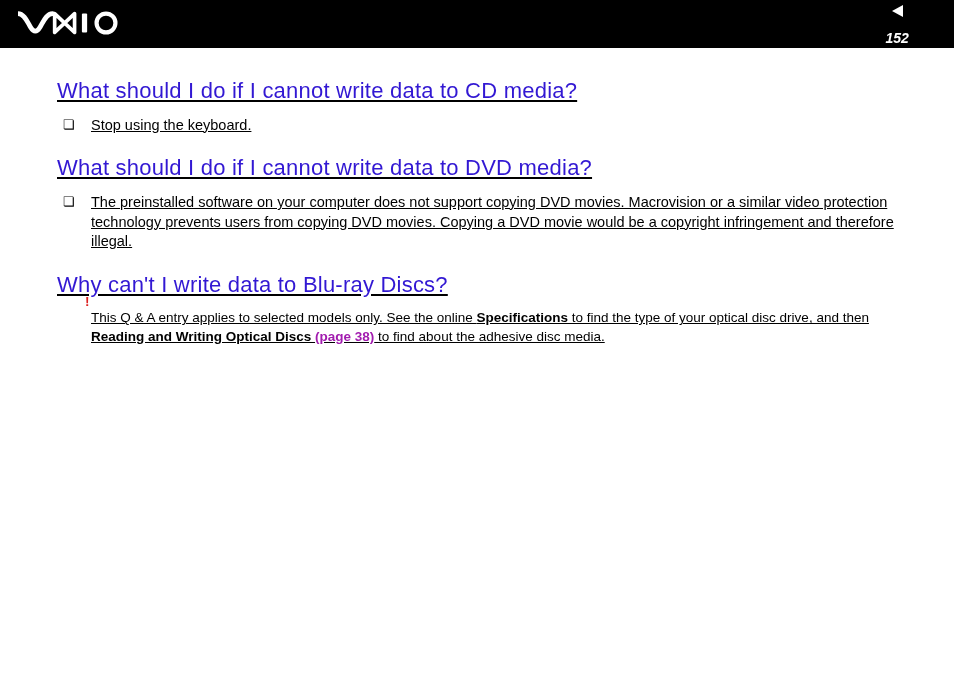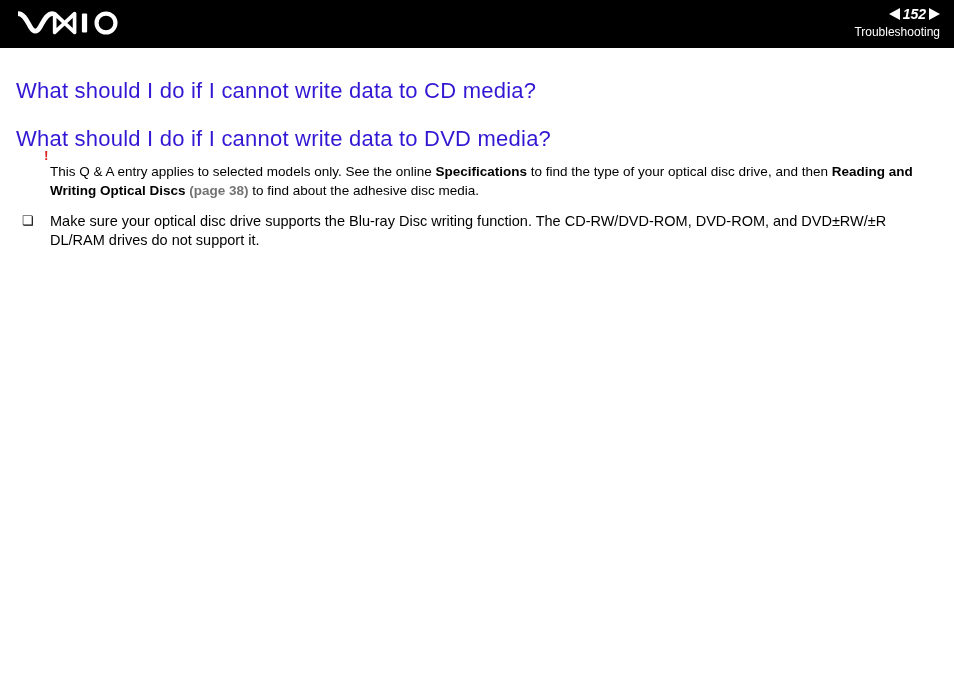--- a/index.html
+++ b/index.html
@@ -31,21 +31,22 @@
     right: 14px;
     top: 5px;
     text-align: right;
     font-size: 12px;
     line-height: 1.3;
   }
   .page-num-row {
     display: flex;
     align-items: center;
     justify-content: flex-end;
-    gap: 1px;
+    gap: 12px;
+    flex-direction: column;
   }
   .tri-left, .tri-right {
     width: 0; height: 0;
   }
   .tri-left {
     border-top: 6px solid transparent;
     border-bottom: 6px solid transparent;
     border-right: 11px solid #fff;
   }
   .tri-right {
@@ -58,21 +59,22 @@
     font-weight: bold;
     font-size: 14px;
     padding: 0 2px;
   }
   .section-name {
     font-weight: normal;
     font-size: 12px;
     margin-top: 2px;
   }
   .content {
-    padding: 28px 36px 20px 16px;
+    padding: 28px 36px 20px 57px;
+    text-decoration: underline;
   }
   h2 {
     color: #3218d3;
     font-weight: normal;
     font-size: 22px;
     margin: 18px 0 10px 0;
     letter-spacing: 0.01em;
   }
   h2:first-child { margin-top: 0; }
   .bullets {
@@ -104,21 +106,21 @@
   }
   .note-bang {
     position: absolute;
     left: 28px;
     top: -16px;
     color: #d22;
     font-weight: bold;
     font-family: "Arial Narrow", Arial, sans-serif;
   }
   .bold { font-weight: bold; }
-  .link-blue { color: #737373; font-weight: bold; }
+  .link-blue { color: #a21caf; font-weight: bold; }
 </style>
 </head>
 <body>
 
 <div class="topbar">
   <div class="logo">
     <svg viewBox="0 0 210 40" width="110" height="26">
       <g fill="#fff">
         <path d="M0 2 C 12 2, 18 18, 24 28 C 30 38, 36 38, 42 28 C 48 18, 54 2, 66 2" stroke="#fff" stroke-width="9" fill="none" stroke-linecap="round"></path>
         <path d="M70 2 L108 38 L108 2 L70 38 Z" stroke="#fff" stroke-width="7" fill="none" stroke-linejoin="round"></path>
@@ -134,27 +136,29 @@
       <span class="tri-right"></span>
     </div>
     <div class="section-name">Troubleshooting</div>
   </div>
 </div>
 
 <div class="content">
 
   <h2>What should I do if I cannot write data to CD media?</h2>
   <ul class="bullets">
+    <li>Stop using the keyboard.</li>
   </ul>
 
   <h2>What should I do if I cannot write data to DVD media?</h2>
   <ul class="bullets">
+    <li>The preinstalled software on your computer does not support copying DVD movies. Macrovision or a similar video protection technology prevents users from copying DVD movies. Copying a DVD movie would be a copyright infringement and therefore illegal.</li>
   </ul>
 
+  <h2>Why can't I write data to Blu-ray Discs?</h2>
   <div class="note">
     <span class="note-bang">!</span>
     <span>This Q &amp; A entry applies to selected models only. See the online </span><span class="bold">Specifications</span><span> to find the type of your optical disc drive, and then </span><span class="bold">Reading and Writing Optical Discs </span><span class="link-blue">(page 38)</span><span> to find about the adhesive disc media.</span>
   </div>
   <ul class="bullets">
-    <li>Make sure your optical disc drive supports the Blu-ray Disc writing function. The CD-RW/DVD-ROM, DVD-ROM, and DVD±RW/±R DL/RAM drives do not support it.</li>
   </ul>
 
 </div>
 
 </body></html>

